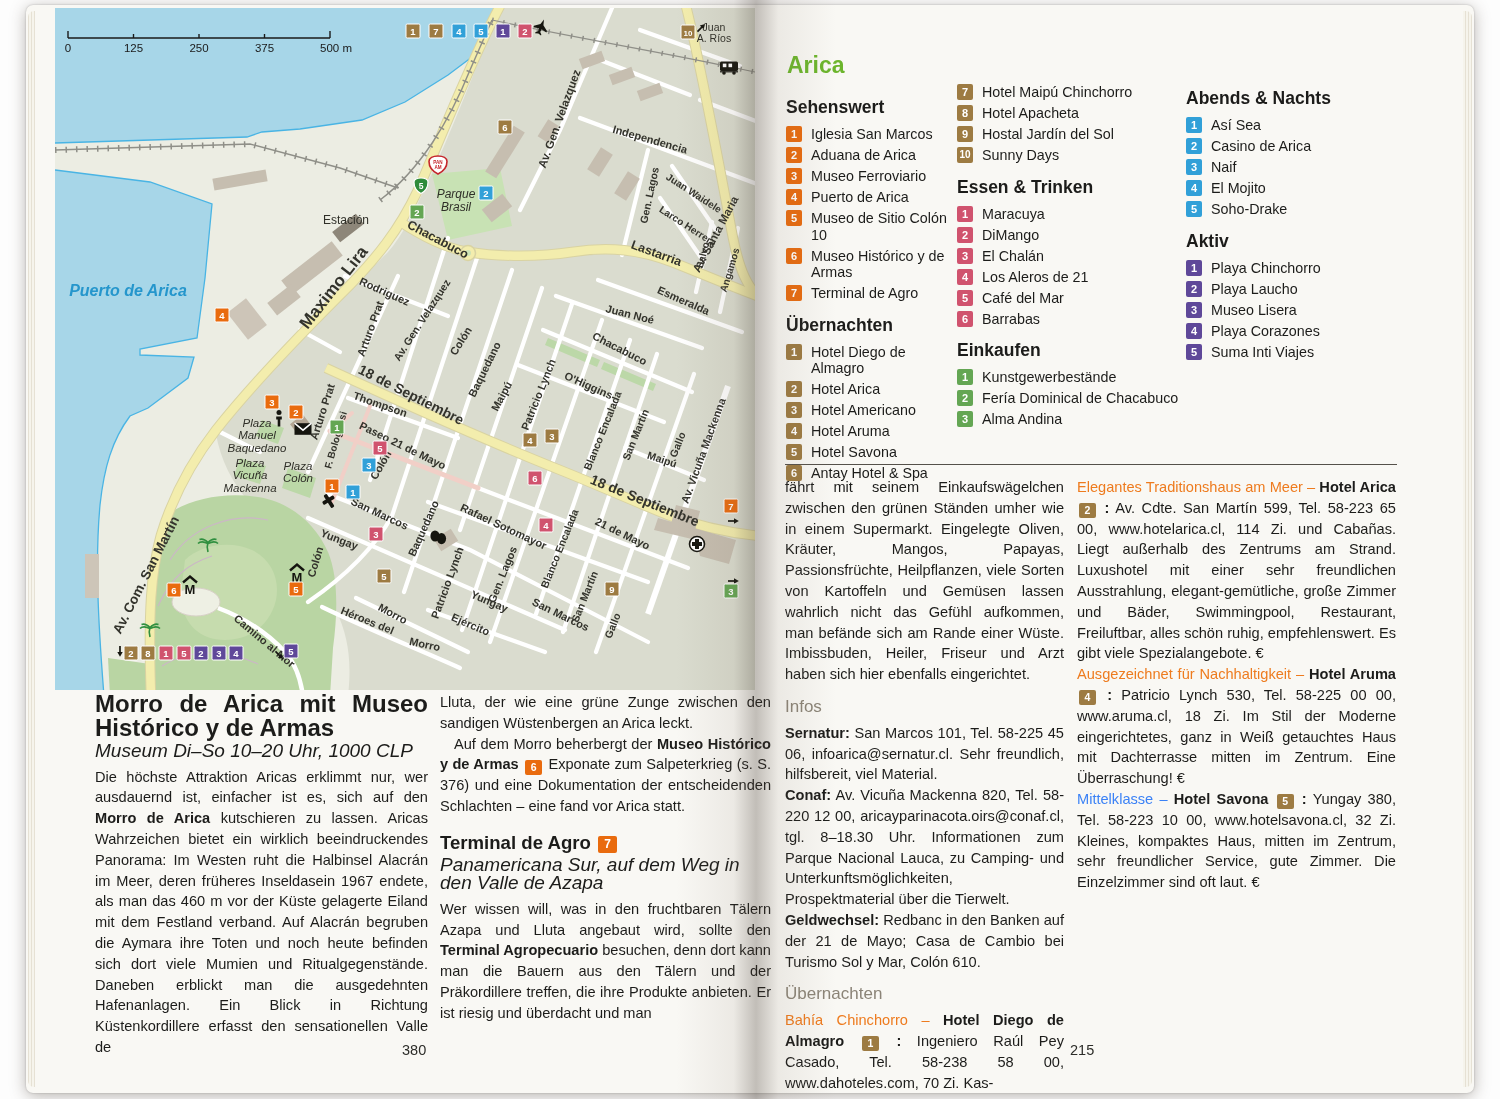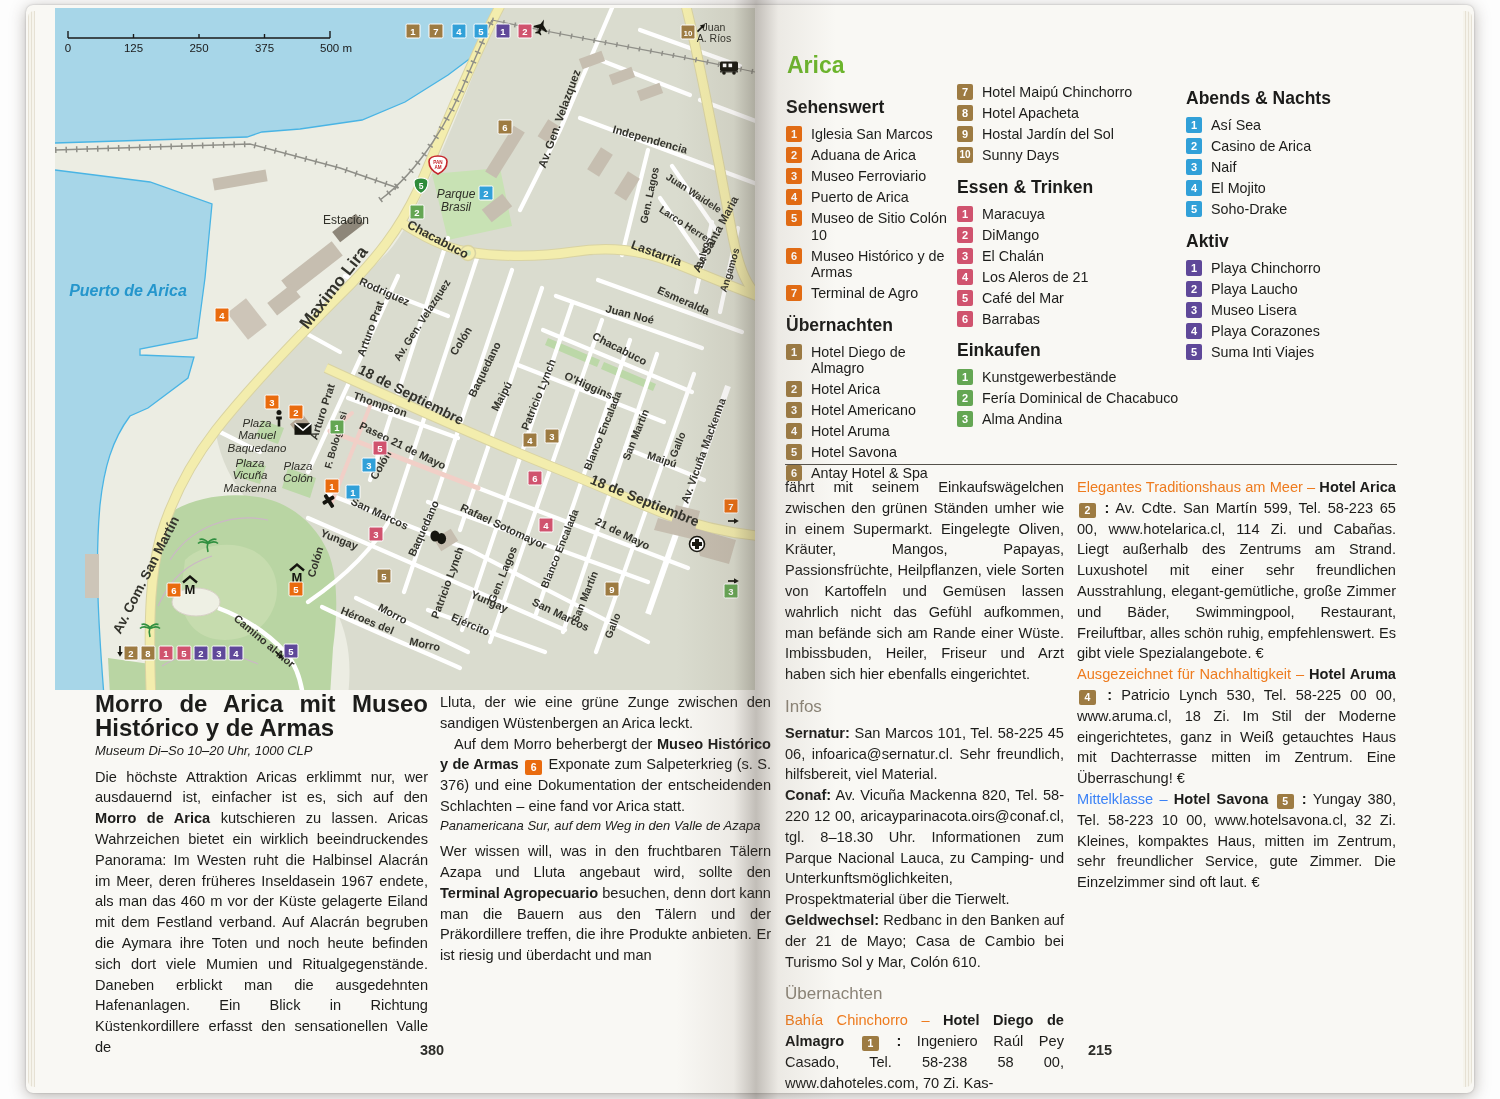--- a/index.html
+++ b/index.html
@@ -13,29 +13,29 @@
   .edge-left{position:absolute;left:2px;top:6px;bottom:6px;width:7px;border-radius:6px 0 0 6px;
         background:repeating-linear-gradient(to right,#e6e1d4 0 1px,#f6f4ec 1px 3px);}
   .gutter{position:absolute;left:676px;top:0;width:160px;height:100%;pointer-events:none;
         background:linear-gradient(to right,rgba(120,105,90,0) 0%,rgba(120,105,90,.10) 36%,
                    rgba(66,55,45,.30) 50%,rgba(120,105,90,.10) 64%,rgba(120,105,90,0) 100%);}
   
   .col{position:absolute;text-align:justify;font-size:14.6px;line-height:20.8px;}
   .col p{margin:0;}
   .indent{text-indent:14px;}
   h1.art{font-size:24px;line-height:23.6px;margin:0 0 3px;font-weight:bold;}
-  .itsub{font-style:italic;font-size:13px;line-height:18.5px;margin:0 0 6px;text-align:left;}
+  .itsub{font-style:italic;font-size:19px;line-height:18.5px;margin:0 0 6px;text-align:left;}
   h2.art{font-size:18.6px;line-height:22px;margin:15px 0 2px;font-weight:bold;text-align:left;}
   .grayhead{font-size:17px;font-weight:normal;margin:12px 0 5px;text-align:left;}
   .orange{}
   .mk{display:inline-block;min-width:15px;height:15px;padding:0 1px;border-radius:2px;color:#fff;
       font-size:10.5px;font-weight:bold;line-height:15px;text-align:center;vertical-align:-1.5px;
       margin:0 2px;text-indent:0;}
   h2.art .mk{min-width:17px;height:17px;line-height:17px;font-size:12px;vertical-align:1px;}
-  .pagenum{position:absolute;width:60px;text-align:center;font-size:14.5px;color:#2d2d29;font-weight:bold;}
+  .pagenum{position:absolute;width:60px;text-align:left;font-size:14.5px;color:#2d2d29;}
   
   .lg-title{position:absolute;font-size:23px;font-weight:bold;}
   .legend-col{position:absolute;}
   .lg-head{font-size:17.5px;font-weight:bold;margin:13px 0 8px;}
   .legend-col .lg-head:first-child{margin-top:0;}
   .lg-item{display:flex;gap:9px;margin-bottom:4.5px;font-size:14.3px;line-height:16.5px;}
   .lg-sq{width:16px;height:16px;border-radius:2px;flex:0 0 16px;color:#fff;font-size:11px;
          font-weight:bold;text-align:center;line-height:16px;}
   .rule{position:absolute;height:1px;background:#55514a;}
   svg text{font-family:"Liberation Sans",sans-serif;}
@@ -499,20 +499,21 @@
   </svg>
 
   <div class="col" style="left:95px;top:692px;width:333px;">
     <h1 class="art">Morro de Arica mit Museo Histórico y de Armas</h1>
     <div class="itsub">Museum Di–So 10–20 Uhr, 1000 CLP</div>
     <p>Die höchste Attraktion Aricas erklimmt nur, wer ausdauernd ist, einfacher ist es, sich auf den <b>Morro de Arica</b> kutschieren zu lassen. Aricas Wahrzeichen bietet ein wirklich beeindruckendes Panorama: Im Westen ruht die Halbinsel Alacrán im Meer, deren früheres Inseldasein 1967 endete, als man das 460 m vor der Küste gelagerte Eiland mit dem Festland verband. Auf Alacrán begruben die Aymara ihre Toten und noch heute befinden sich dort viele Mumien und Ritualgegenstände. Daneben erblickt man die ausgedehnten Hafenanlagen. Ein Blick in Richtung Küstenkordillere erfasst den sensationellen Valle de</p>
   </div>
   <div class="col" style="left:440px;top:692px;width:331px;">
     <p>Lluta, der wie eine grüne Zunge zwischen den sandigen Wüstenbergen an Arica leckt.</p>
     <p class="indent">Auf dem Morro beherbergt der <b>Museo Histórico y de Armas</b> <span class="mk" style="background: rgb(233, 107, 14);">6</span> Exponate zum Salpeterkrieg (s. S. 376) und eine Dokumentation der entscheidenden Schlachten – eine fand vor Arica statt.</p>
+    <h2 class="art">Terminal de Agro <span class="mk" style="background: rgb(233, 107, 14);">7</span></h2>
     <div class="itsub">Panamericana Sur, auf dem Weg in den Valle de Azapa</div>
     <p>Wer wissen will, was in den fruchtbaren Tälern Azapa und Lluta angebaut wird, sollte den <b>Terminal Agropecuario</b> besuchen, denn dort kann man die Bauern aus den Tälern und der Präkordillere treffen, die ihre Produkte anbieten. Er ist riesig und überdacht und man</p>
   </div>
   <div class="pagenum" style="left:402px;top:1042px;">380</div>
 
   <div class="lg-title" style="left: 787px; top: 52px; color: rgb(108, 181, 44);">Arica</div>
   <div class="legend-col" style="left:786px;top:97px;width:168px;" id="legend-col-0">
       <div class="lg-head">Sehenswert</div>
       <div class="lg-item">
         <span class="lg-sq" style="background: rgb(233, 107, 14);">1</span>

